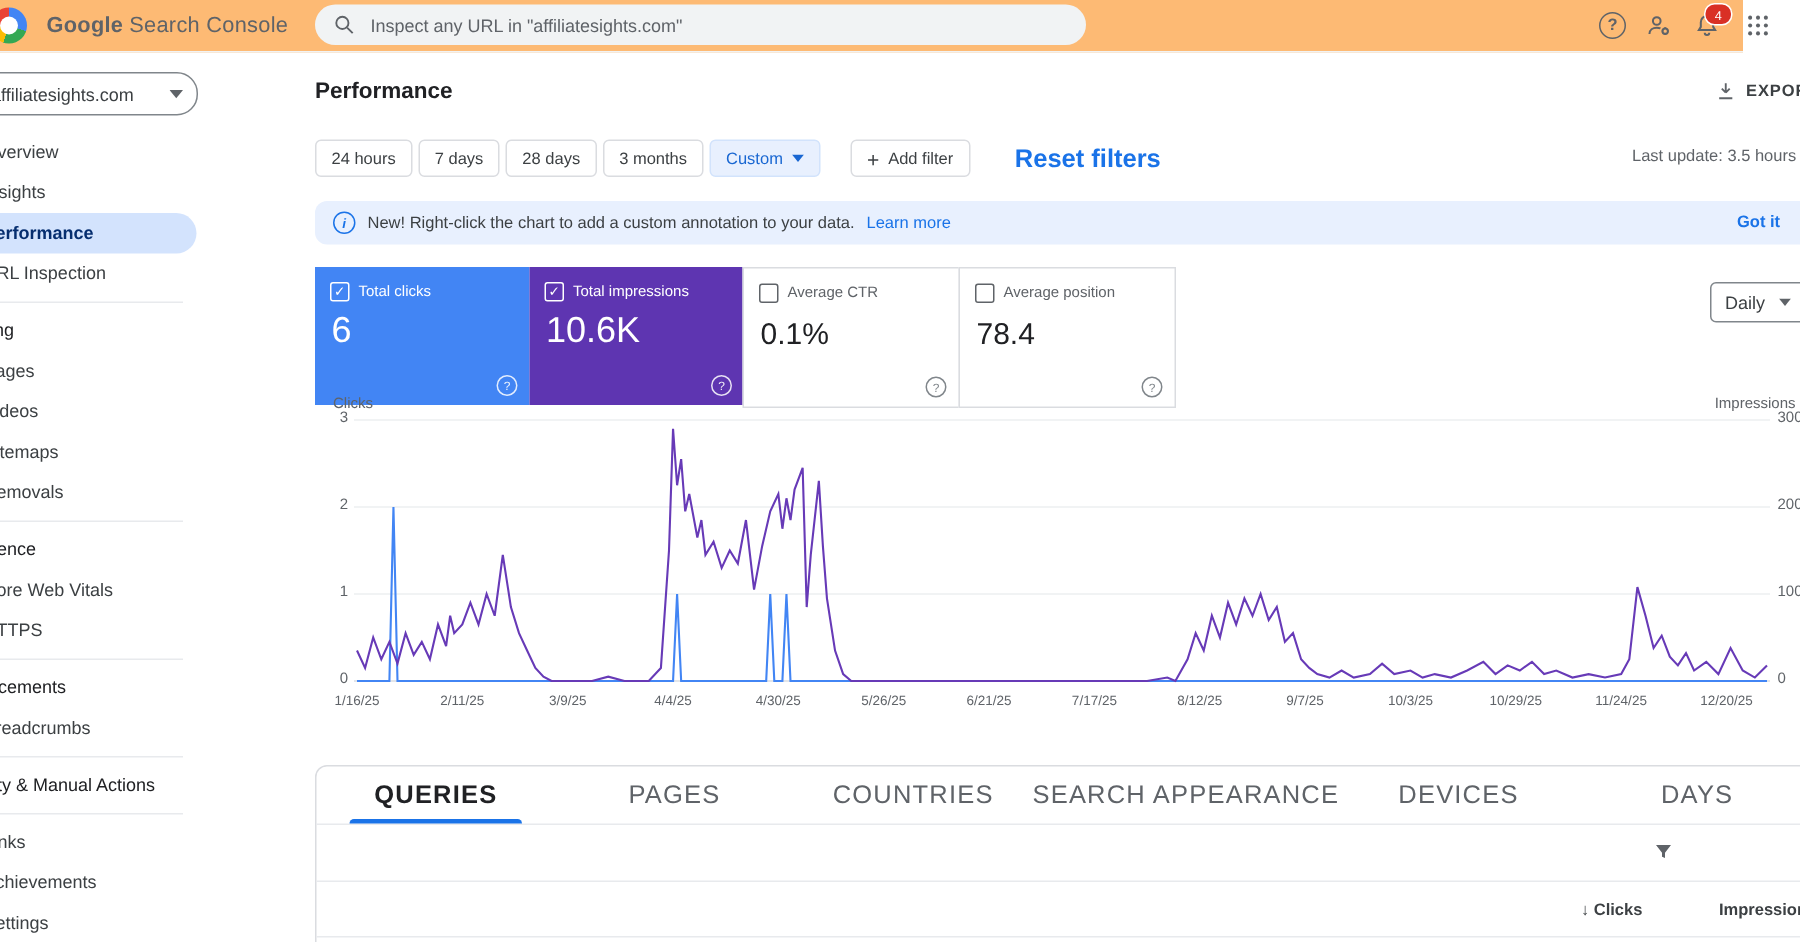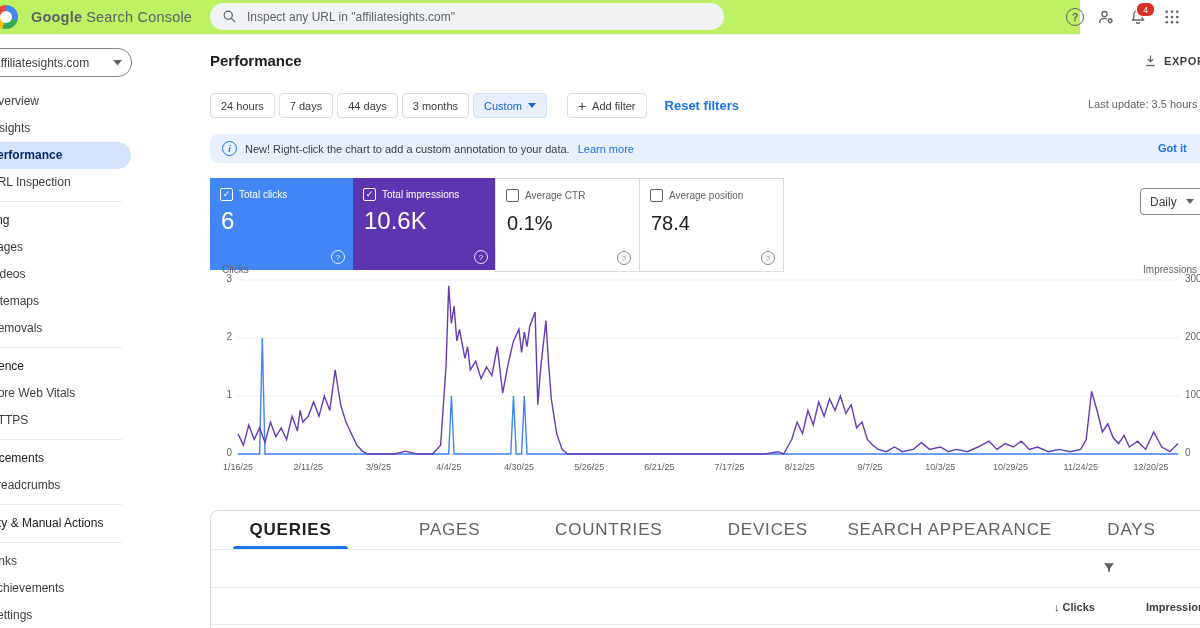--- a/index.html
+++ b/index.html
@@ -1,20 +1,20 @@
 <!DOCTYPE html>
 <html><head>
 <meta charset="utf-8">
 <style>
   html,body{margin:0;padding:0;}
   body{font-family:"Liberation Sans",sans-serif;background:#fff;}
   #app{position:relative;width:1200px;height:628px;overflow:hidden;background:#fff;}
 
   
-  .topbar{position:absolute;top:0;left:0;width:1080px;height:34px;background:#bef264;border-bottom:1px solid #f1f3f4;z-index:6;}
+  .topbar{position:absolute;top:0;left:0;width:1162px;height:34px;background:#fdba74;border-bottom:1px solid #f1f3f4;z-index:6;}
   .logo{position:absolute;left:-6px;top:5px;width:24px;height:24px;border-radius:50%;
     background:conic-gradient(#4285f4 0 30%,#34a853 30% 55%,#fbbc05 55% 75%,#ea4335 75% 100%);}
   .logo::after{content:"";position:absolute;left:6px;top:6px;width:12px;height:12px;border-radius:50%;background:#fff;}
   .app-title{position:absolute;left:31px;top:9px;font-size:14.5px;color:#5f6368;letter-spacing:.2px;white-space:nowrap;}
   .app-title .t1{font-weight:bold;margin-right:4px;}
   .search-pill{position:absolute;left:210px;top:3px;width:490px;height:27px;background:#f1f3f4;border-radius:14px;display:flex;align-items:center;padding:0 12px;gap:8px;}
   .search-pill input{border:none;background:transparent;outline:none;font-size:12px;color:#3c4043;width:100%;font-family:"Liberation Sans",sans-serif;}
   .search-pill input::placeholder{color:#5f6368;}
   .tb-icon{position:absolute;top:8px;width:18px;height:18px;color:#5f6368;cursor:pointer;}
   .help-circ{width:16px;height:16px;border:1.5px solid #5f6368;border-radius:50%;color:#5f6368;font-size:11px;display:flex;align-items:center;justify-content:center;font-weight:bold;}
@@ -37,21 +37,21 @@
   .page-title{position:absolute;left:210px;top:52px;font-size:15px;font-weight:bold;color:#202124;}
   .export-btn{position:absolute;left:1143px;top:53px;display:flex;align-items:center;gap:6px;font-size:11px;letter-spacing:.6px;color:#3c4043;font-weight:bold;cursor:pointer;white-space:nowrap;}
 
   
   .chips{position:absolute;left:210px;top:93px;display:flex;align-items:center;gap:4px;}
   #date-chips{display:contents;}
   .chip{height:23px;border:1px solid #dadce0;border-radius:4px;display:flex;align-items:center;padding:0 10px;font-size:11px;color:#3c4043;background:#fff;cursor:pointer;white-space:nowrap;gap:6px;}
   .chip.custom{background:#e8f0fe;border-color:#d2e3fc;color:#1967d2;margin-right:12px;}
   .chip.addfilter{margin-left:4px;}
   .plus{font-size:14px;line-height:1;color:#3c4043;}
-  .reset{margin-left:14px;font-size:13px;color:#1a73e8;font-weight:bold;cursor:pointer;white-space:nowrap;}
+  .reset{margin-left:26px;font-size:17px;color:#1a73e8;font-weight:bold;cursor:pointer;white-space:nowrap;}
   .last-update{position:absolute;left:1088px;top:98px;font-size:11px;color:#5f6368;white-space:nowrap;}
 
   
   .banner{position:absolute;left:210px;top:134px;width:1010px;height:29px;background:#e8f0fe;border-radius:8px;display:flex;align-items:center;padding:0 12px;gap:8px;font-size:11px;color:#3c4043;}
   .info-circ{width:13px;height:13px;border:1.4px solid #1a73e8;border-radius:50%;color:#1a73e8;font-size:9px;display:flex;align-items:center;justify-content:center;font-style:italic;font-weight:bold;flex:none;}
   .banner a{color:#1a73e8;text-decoration:none;cursor:pointer;}
   .gotit{position:absolute;left:948px;top:8px;color:#1a73e8;font-weight:bold;cursor:pointer;}
 
   
   .cards{position:absolute;left:210px;top:178px;display:flex;}
@@ -186,21 +186,21 @@
     <span style="display:flex;">
       <svg width="15" height="15" viewBox="0 0 24 24" fill="none" stroke="#5f6368" stroke-width="2">
           <path d="M12 4v10m0 0l-4.2-4.2M12 14l4.2-4.2"></path>
           <path d="M5 20h14"></path>
         </svg>
     </span>
     <span>EXPORT</span>
   </div>
 
   <div class="chips">
-    <div id="date-chips"><div class="chip">24 hours</div><div class="chip">7 days</div><div class="chip">44 days</div><div class="chip">3 months</div></div>
+    <div id="date-chips"><div class="chip">24 hours</div><div class="chip">7 days</div><div class="chip">28 days</div><div class="chip">3 months</div></div>
     <div class="chip custom">
       <span>Custom</span>
       <span style="display:flex;">
           <svg width="8" height="5" viewBox="0 0 8 5">
             <path d="M0 0l4 5 4-5z" fill="#1967d2"></path>
           </svg>
         </span>
     </div>
     <div class="chip addfilter">
       <span class="plus">+</span>
@@ -297,22 +297,22 @@
       <span class="xlab" style="left: 1010.53px;">10/29/25</span>
       <span class="xlab" style="left: 1080.76px;">11/24/25</span>
       <span class="xlab" style="left: 1150.99px;">12/20/25</span>
     </div>
 
   <div class="bottom-card">
     <div class="tabs">
         <div class="tab active">QUERIES</div>
         <div class="tab">PAGES</div>
         <div class="tab">COUNTRIES</div>
+        <div class="tab">SEARCH APPEARANCE</div>
         <div class="tab">DEVICES</div>
-        <div class="tab">SEARCH APPEARANCE</div>
         <div class="tab">DAYS</div>
       </div>
     <div class="filter-row">
       <span class="funnel">
         <svg width="16" height="16" viewBox="0 0 24 24">
             <path d="M4.5 5h15l-6 7.8v5.2l-3-1.3v-3.9L4.5 5z" fill="#5f6368"></path>
           </svg>
       </span>
     </div>
     <div class="thead">

